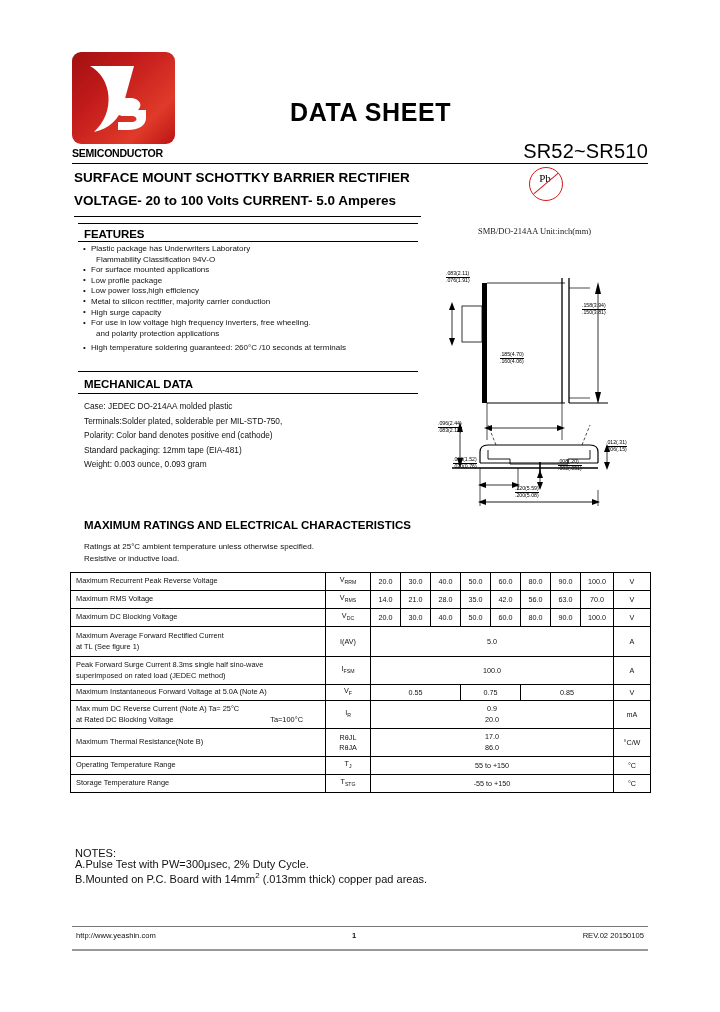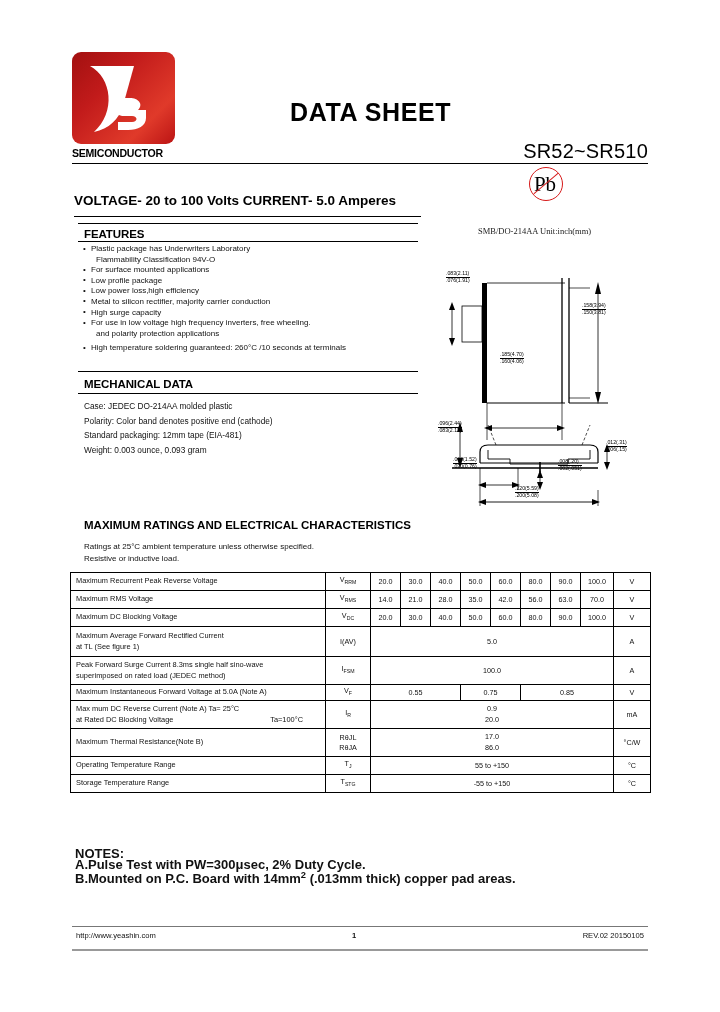--- a/index.html
+++ b/index.html
@@ -107,21 +107,21 @@
     left: 1px; top: 16px;
     width: 32px; height: 0;
     border-top: 1.6px solid #d61a1a;
     transform: rotate(-40deg);
   }
   .pb-mark .txt {
     position: absolute;
     left: 0; top: 5px;
     width: 32px;
     text-align: center;
-    font-size: 21px;
+    font-size: 11px;
     font-family: "Liberation Serif", serif;
     color: #000;
   }
   .header-rule2 {
     position: absolute;
     left: 74px;
     top: 216px;
     width: 347px;
     border-top: 1.2px solid #000;
   }
@@ -256,24 +256,23 @@
   .sub { font-size: 0.72em; vertical-align: sub; }
   .sup { font-size: 0.72em; vertical-align: super; }
   .twoline { line-height: 10.5px; }
   .rightcol { float: right; padding-right: 22px; }
 
   
   .notes {
     position: absolute;
     left: 75px;
     top: 848px;
-    font-size: 13px;
+    font-size: 11px;
     line-height: 11.2px;
     color: #111;
-    font-weight: bold;
   }
   .footer-rule-top {
     position: absolute;
     left: 72px;
     top: 926px;
     width: 576px;
     border-top: 0.9px solid #777;
   }
   .footer-rule-bot {
     position: absolute;
@@ -306,20 +305,21 @@
         <path d="M62 20 C 76 30, 80 56, 70 76 C 88 60, 88 32, 74 18 Z" fill="#ffffff" opacity="0.0"></path>
       </svg>
     </div>
     <div class="logo-sub">SEMICONDUCTOR</div>
   </div>
   <div class="logo-rule"></div>
 
   <div class="datasheet-title">DATA SHEET</div>
   <div class="partno">SR52~SR510</div>
 
+  <div class="subtitle1">SURFACE  MOUNT SCHOTTKY BARRIER RECTIFIER</div>
   <div class="subtitle2">VOLTAGE- 20 to 100 Volts   CURRENT- 5.0 Amperes</div>
 
   <div class="pb-mark">
     <div class="circle"></div>
     <div class="txt">Pb</div>
     <div class="slash"></div>
   </div>
 
   <div class="header-rule2"></div>
 
@@ -340,20 +340,21 @@
     <div class="gap"></div>
     <div class="li">High temperature soldering guaranteed: 260°C /10 seconds at terminals</div>
   </div>
 
   <div class="sec-rule" style="left:78px; top:371px; width:340px;"></div>
   <div class="sec-title" style="left:84px; top:378px;">MECHANICAL DATA</div>
   <div class="sec-rule" style="left:78px; top:393px; width:340px;"></div>
 
   <div class="mech-list">
     <div>Case: JEDEC DO-214AA molded plastic</div>
+    <div>Terminals:Solder plated, solderable per MIL-STD-750,</div>
     <div>Polarity: Color band denotes positive end (cathode)</div>
     <div>Standard packaging: 12mm tape (EIA-481)</div>
     <div>Weight: 0.003 ounce, 0.093 gram</div>
   </div>
 
   <div class="pkg-caption">SMB/DO-214AA     Unit:inch(mm)</div>
 
   <div class="drawing">
     <svg width="240" height="270" viewBox="0 0 240 270" aria-hidden="true">
       <g stroke="#000" fill="none" stroke-width="1">

